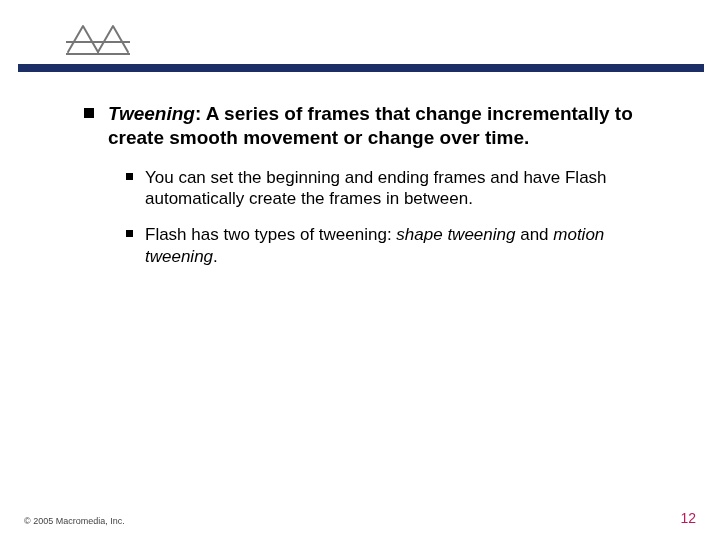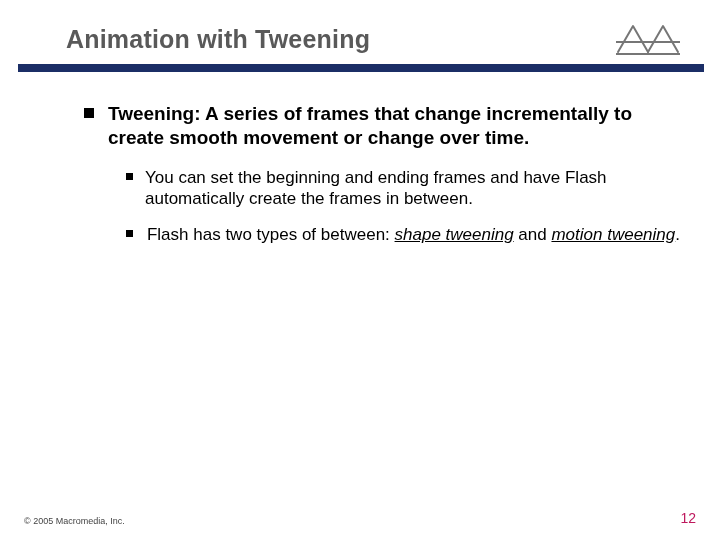--- a/index.html
+++ b/index.html
@@ -7,37 +7,36 @@
   .slide { position: relative; width: 720px; height: 540px; }
   .title-row { display: flex; align-items: center; justify-content: space-between; padding: 22px 40px 8px 66px; }
   .title { font-size: 25px; font-weight: bold; color: #595959; letter-spacing: 0.2px; }
   .logo { width: 64px; height: 34px; }
   .logo svg { display: block; }
   .divider { height: 8px; background: #1b2e66; margin: 0 16px 0 18px; }
   .content { padding: 30px 40px 0 84px; }
   .bullet-top { display: flex; align-items: flex-start; margin-bottom: 16px; }
   .bullet-top .sq { width: 10px; height: 10px; background: #000; margin-top: 6px; margin-right: 14px; flex: 0 0 auto; }
   .bullet-top .txt { font-size: 19px; font-weight: bold; line-height: 1.28; }
-  .bullet-top .txt .term { }
+  .bullet-top .txt .term { font-style: italic; }
   .sub-list { padding-left: 42px; }
   .bullet-sub { display: flex; align-items: flex-start; margin-bottom: 14px; justify-content: space-between; }
   .bullet-sub .sq { width: 7px; height: 7px; background: #000; margin-top: 6px; margin-right: 12px; flex: 0 0 auto; }
   .bullet-sub .txt { font-size: 17px; line-height: 1.28; }
-  .bullet-sub .txt .em { font-style: italic; text-decoration: underline; }
+  .bullet-sub .txt .em { font-style: italic; }
   .footer { position: absolute; left: 0; right: 0; bottom: 14px; display: flex; justify-content: space-between; align-items: flex-end; padding: 0 24px; }
   .copyright { font-size: 9px; color: #444; }
   .pagenum { font-size: 14px; color: #be185d; }
 </style>
 </head>
 <body>
 
 <div class="slide">
 
   <div class="title-row">
-    <div class="title">Animation with Tweening</div>
     <div class="logo">
       <svg viewBox="0 0 64 34" width="64" height="34">
         <path d="M2 30 L17 4 L32 30" fill="none" stroke="#767676" stroke-width="2" stroke-linejoin="round" stroke-linecap="round"></path>
         <path d="M32 30 L47 4 L62 30" fill="none" stroke="#767676" stroke-width="2" stroke-linejoin="round" stroke-linecap="round"></path>
         <line x1="0" y1="32" x2="64" y2="32" stroke="#767676" stroke-width="2"></line>
         <line x1="0" y1="20" x2="64" y2="20" stroke="#767676" stroke-width="2"></line>
       </svg>
     </div>
   </div>
 
@@ -52,21 +51,21 @@
     </div>
 
     <div class="sub-list">
       <div class="bullet-sub">
         <div class="sq"></div>
         <div class="txt">You can set the beginning and ending frames and have Flash automatically create the frames in between.</div>
       </div>
       <div class="bullet-sub">
         <div class="sq"></div>
         <div class="txt">
-          <span>Flash has two types of between: </span><span class="em">shape tweening</span><span> and </span><span class="em">motion tweening</span><span>.</span>
+          <span>Flash has two types of tweening: </span><span class="em">shape tweening</span><span> and </span><span class="em">motion tweening</span><span>.</span>
         </div>
       </div>
     </div>
   </div>
 
   <div class="footer">
     <div class="copyright">© 2005 Macromedia, Inc.</div>
     <div class="pagenum">12</div>
   </div>
 

